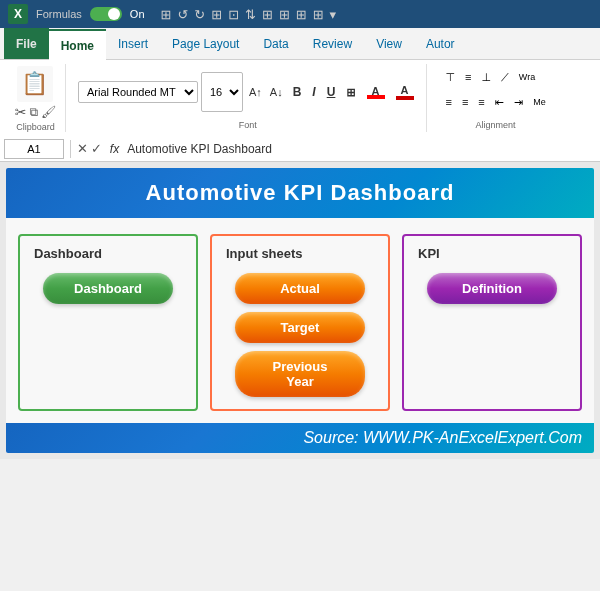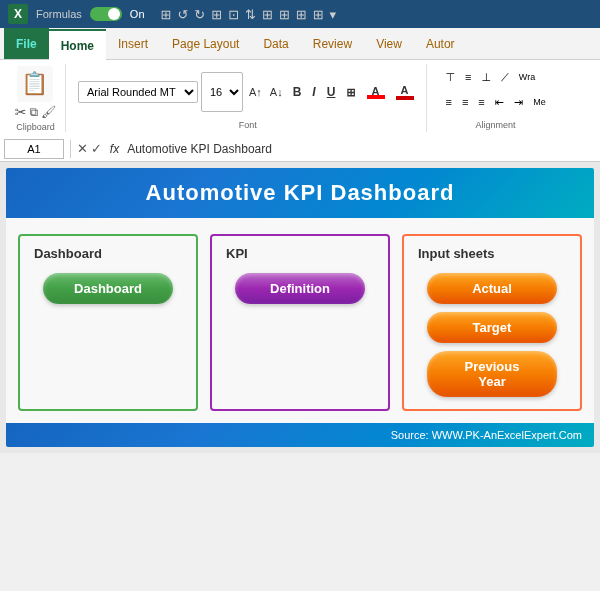--- a/index.html
+++ b/index.html
@@ -61,27 +61,27 @@
       align-items: center;
       height: 32px;
       padding: 0 4px;
       background: #f3f3f3;
       border-bottom: 1px solid #d0d0d0;
     }
     .ribbon-tab {
       padding: 4px 12px;
       font-size: 12px;
       cursor: pointer;
-      color: #a16207;
+      color: #0369a1;
       border: none; background: none;
       height: 100%; display: flex; align-items: center;
     }
     .ribbon-tab.file {
       background: #217346;
-      color: #5eead4;
+      color: #e5e5e5;
       font-weight: bold;
     }
     .ribbon-tab.active {
       background: white;
       border-top: 2px solid #217346;
       color: #14532d;
       font-weight: bold;
       margin-top: 2px;
     }
 
@@ -355,21 +355,22 @@
       background: linear-gradient(180deg, #ba68c8, #9c27b0, #7b1fa2);
       box-shadow: inset 0 2px 4px rgba(255,255,255,0.3), 0 2px 4px rgba(0,0,0,0.2);
     }
 
     
     .dash-footer {
       background: linear-gradient(135deg, #1565c0, #1976d2, #0288d1, #00acc1);
       color: white;
       text-align: right;
       padding: 6px 12px;
-      font-size: 11px;
+      font-size: 16px;
+      font-style: italic;
     }
   </style>
 </head>
 <body>
 
 <div class="title-bar">
   <div class="title-bar-icon">
     <span>X</span>
   </div>
   <span class="autosave-label">Formulas</span>
@@ -492,32 +493,32 @@
       <span>Automotive KPI Dashboard</span>
     </div>
 
     <div class="dash-content">
 
       <div class="dash-section green">
         <span class="section-label">Dashboard</span>
         <button class="pill-btn green-pill">Dashboard</button>
       </div>
 
-      <div class="dash-section purple">
-        <span class="section-label">KPI</span>
-        <button class="pill-btn purple-pill">Definition</button>
-      </div>
-
       <div class="dash-section orange">
         <span class="section-label">Input sheets</span>
         <button class="pill-btn orange-pill">Actual</button>
         <button class="pill-btn orange-pill">Target</button>
         <button class="pill-btn orange-pill">Previous Year</button>
       </div>
 
+      <div class="dash-section purple">
+        <span class="section-label">KPI</span>
+        <button class="pill-btn purple-pill">Definition</button>
+      </div>
+
     </div>
 
     <div class="dash-footer">
       <span>Source: WWW.PK-AnExcelExpert.Com</span>
     </div>
 
   </div>
 </div>
 
 </body></html>

